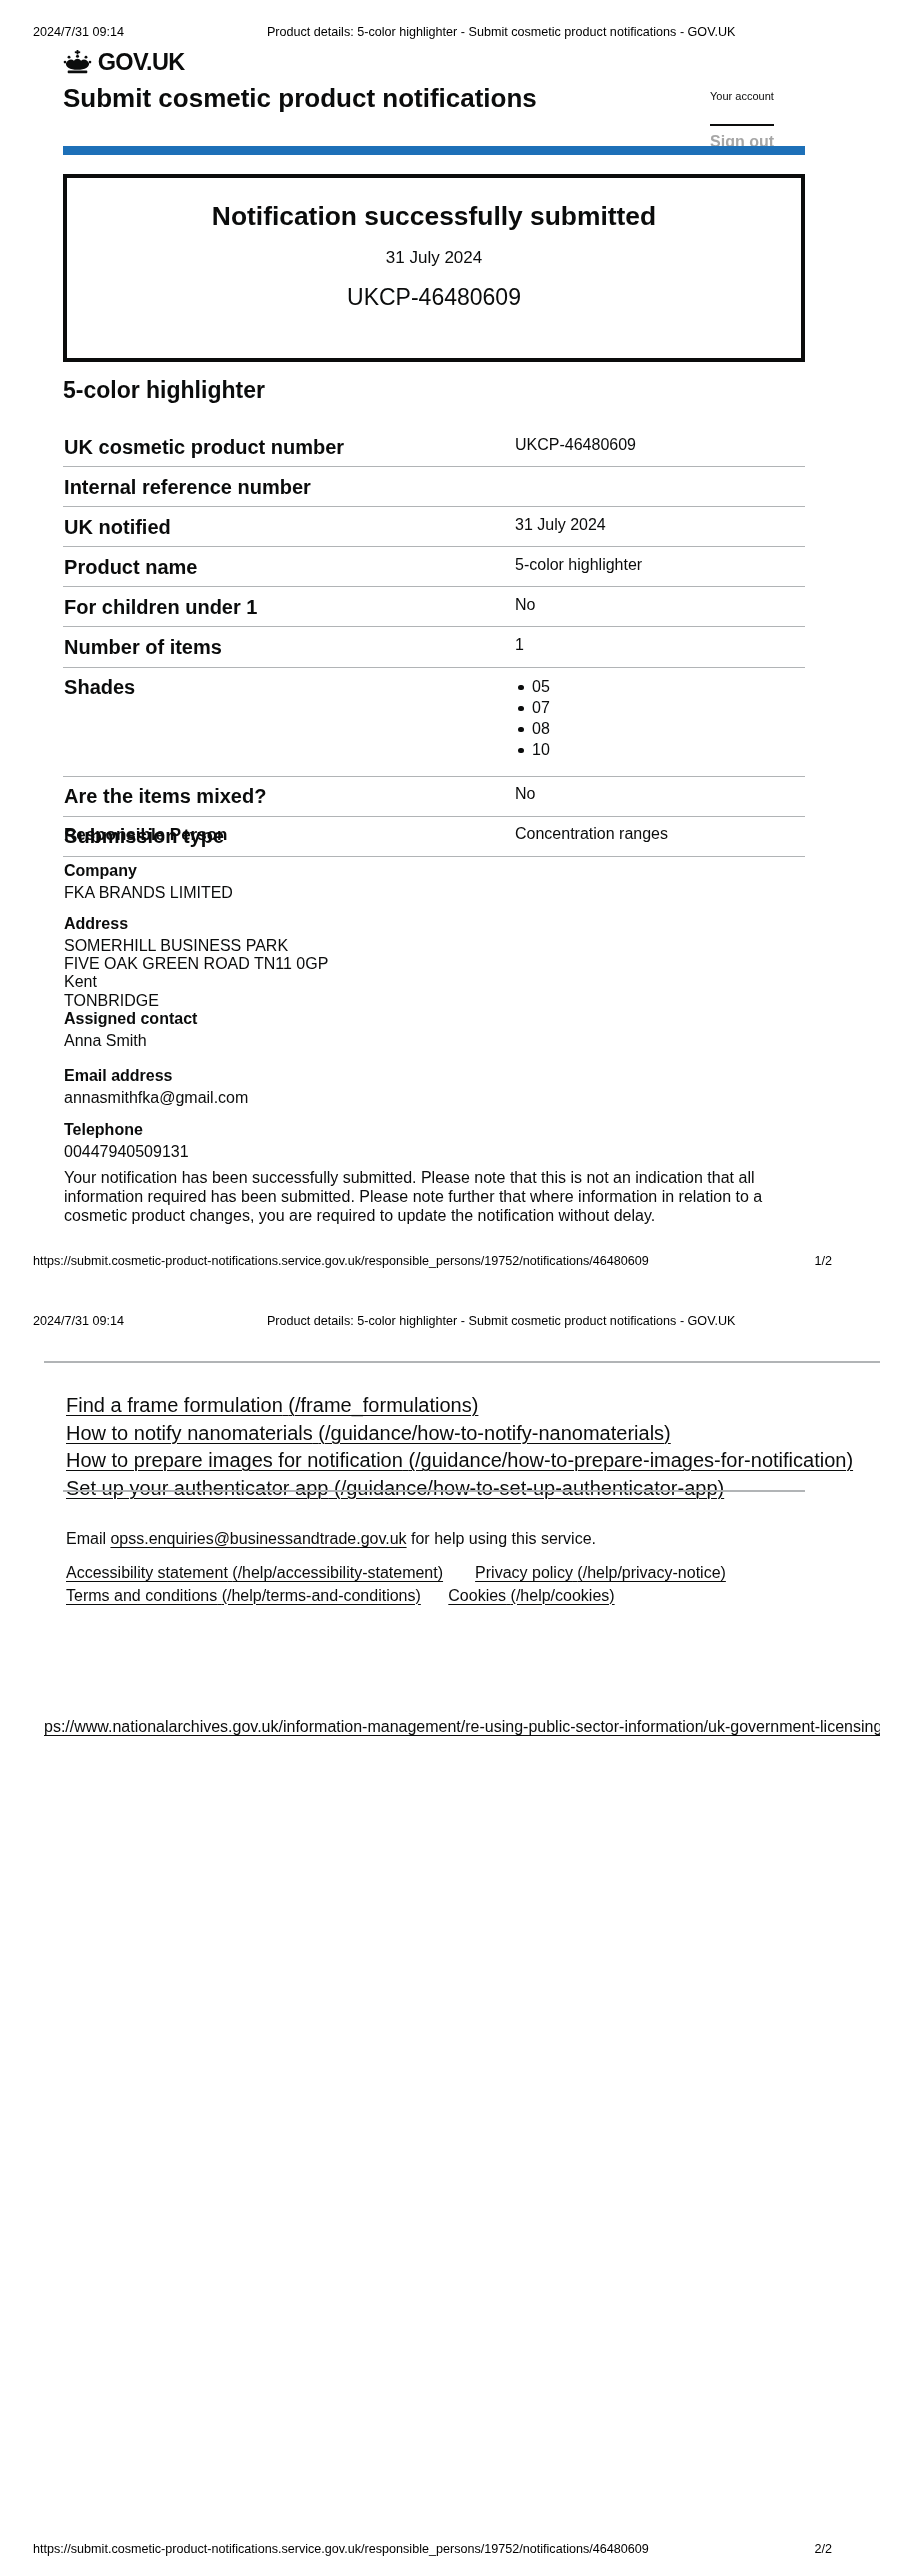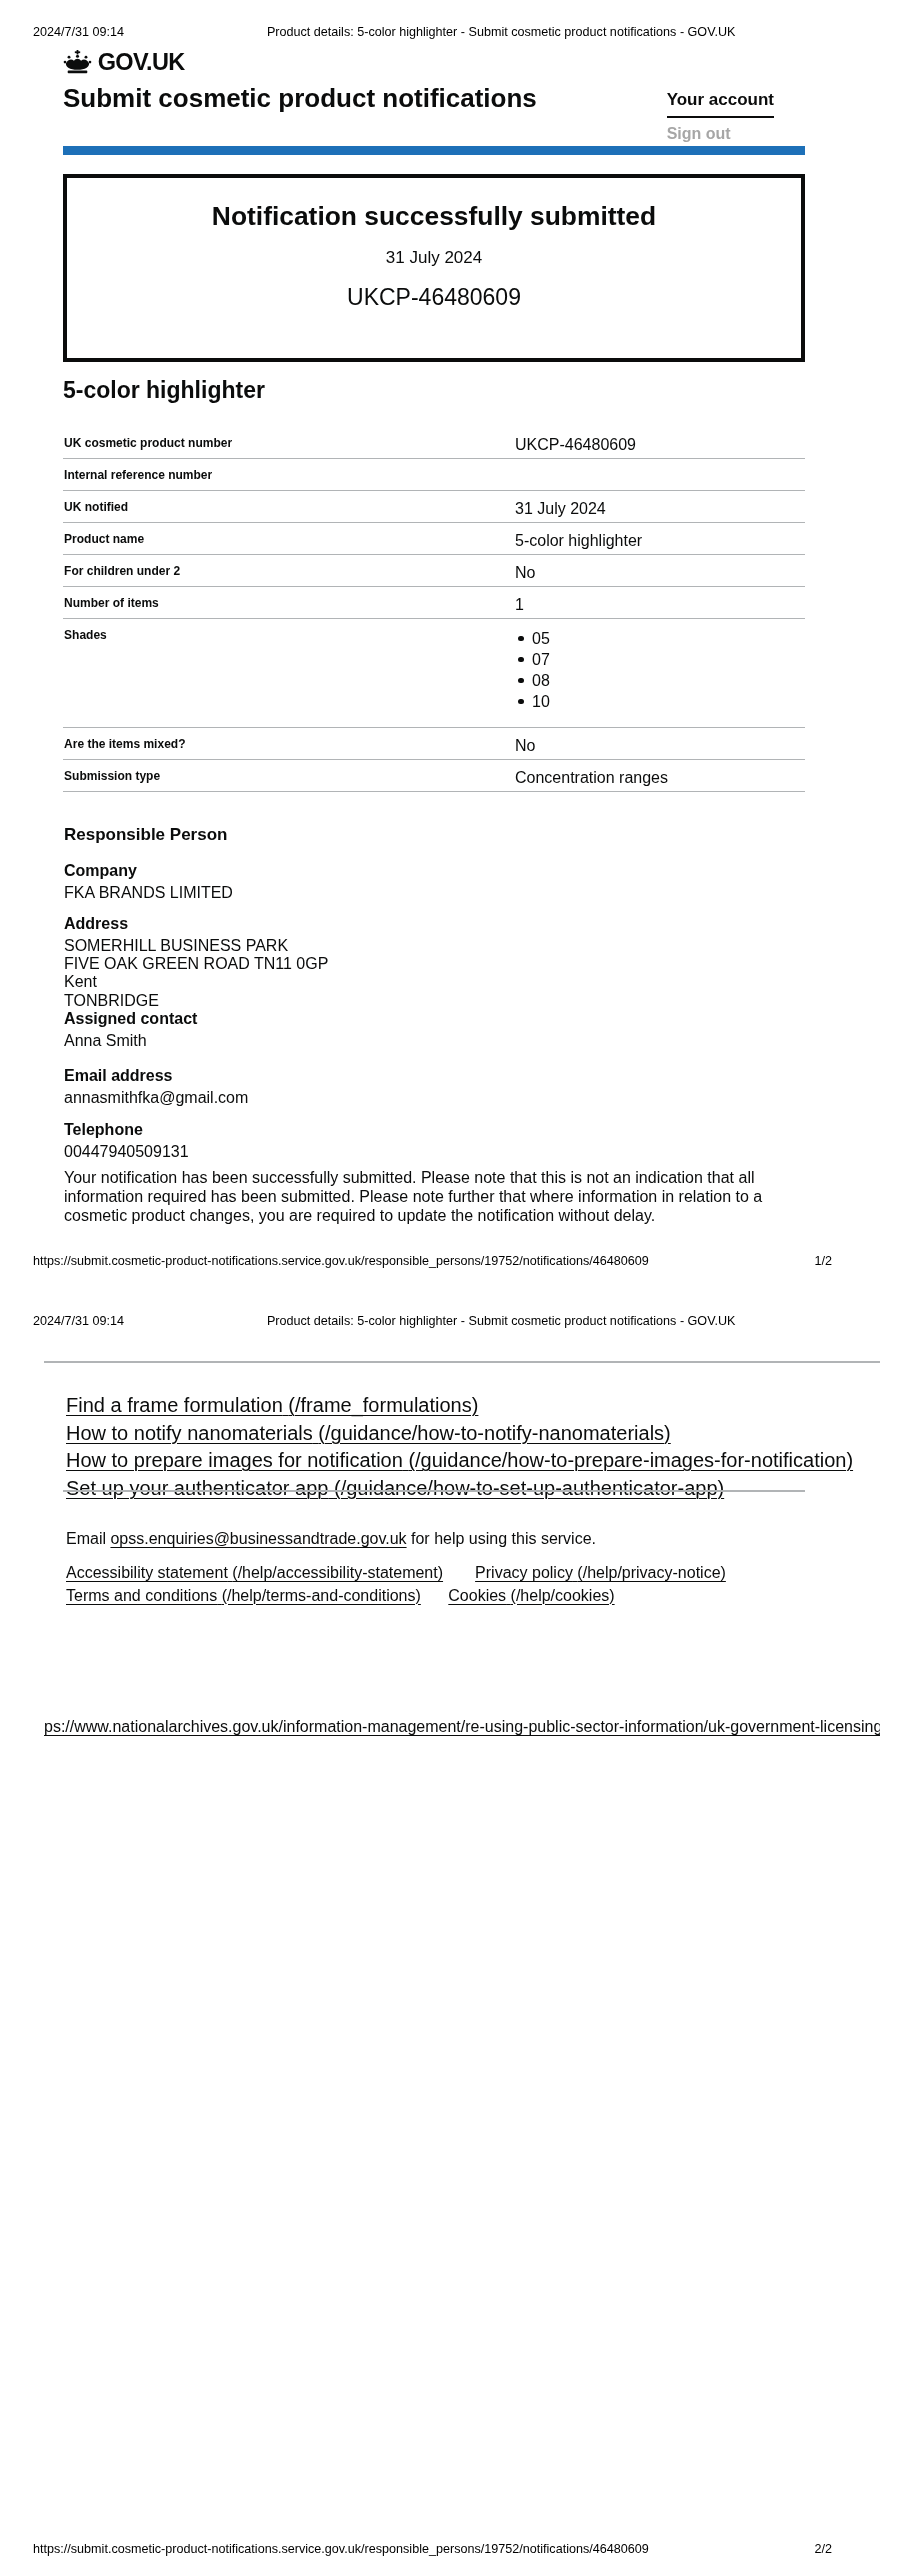--- a/index.html
+++ b/index.html
@@ -10,37 +10,37 @@
   
   .meta { position:absolute; font-size:12.6px; color:#000; white-space:nowrap; }
   .meta-title { left:128px; right:5.7px; text-align:center; }
 
   
   .logo-row { position:absolute; left:63px; top:49px; display:flex; align-items:center; }
   .crown { width:29px; height:25px; margin-right:5.7px; }
   .logo-text { font-size:23.5px; font-weight:800; letter-spacing:-0.6px; }
   .service-name { position:absolute; left:63px; top:83px; font-size:26px; font-weight:700; }
   .account-block { position:absolute; right:106px; top:90px; text-align:left; }
-  .account-label { display:inline-block; font-size:17px; font-weight:700; border-bottom:2.3px solid #0b0c0c; padding-bottom:6px; }
+  .account-label { display:inline-block; font-size:11px; font-weight:400; border-bottom:2.3px solid #0b0c0c; padding-bottom:22px; }
   .signout { display:block; margin-top:6.9px; font-size:16px; font-weight:700; color:#a6a6a6; text-decoration:none; }
   .blue-bar { position:absolute; left:63px; top:146px; width:742px; height:9.2px; }
 
   
   .panel { position:absolute; left:63px; top:174px; width:742px; height:188px;
            border:4.6px solid #0b0c0c; text-align:center; }
   .panel-title { margin-top:23px; font-size:26.4px; font-weight:700; }
   .panel-date  { margin-top:16px; font-size:17px; }
   .panel-ref   { margin-top:16px; font-size:23px; }
 
   .product-title { position:absolute; left:63px; top:377px; font-size:23px; font-weight:700; }
 
   
   .summary { position:absolute; left:63px; top:427px; width:742px; }
   .srow { position:relative; border-bottom:1.7px solid #b1b4b6; padding:8.6px 0 7.5px 1.1px; min-height:32px; }
-  .srow .lbl { font-size:12px; font-weight:700; }
+  .srow .lbl { font-size:20px; font-weight:700; }
   .srow .val { position:absolute; left:452px; top:8.6px; font-size:16px; font-weight:400; }
   .srow ul { position:absolute; left:452px; top:8.6px; list-style:none; }
   .srow li { font-size:16px; line-height:21px; padding-left:17px; position:relative; }
   .srow li::before { content:""; position:absolute; left:3.4px; top:8.6px; width:5.2px; height:5.2px; border-radius:50%; background:#0b0c0c; }
   .srow.tall { height:109px; }
 
   
   .rp { position:absolute; left:64px; top:825px; width:742px; }
   .rp-h2 { font-size:17px; font-weight:700; }
   .rp-h3 { font-size:16px; font-weight:700; margin-top:17px; }
@@ -118,21 +118,21 @@
     </div>
     <div class="srow">
       <span class="lbl">UK notified</span>
       <span class="val">31 July 2024</span>
     </div>
     <div class="srow">
       <span class="lbl">Product name</span>
       <span class="val">5-color highlighter</span>
     </div>
     <div class="srow">
-      <span class="lbl">For children under 2</span>
+      <span class="lbl">For children under 1</span>
       <span class="val">No</span>
     </div>
     <div class="srow">
       <span class="lbl">Number of items</span>
       <span class="val">1</span>
     </div>
     <div class="srow tall">
       <span class="lbl">Shades</span>
       <ul>
         <li>05</li>

